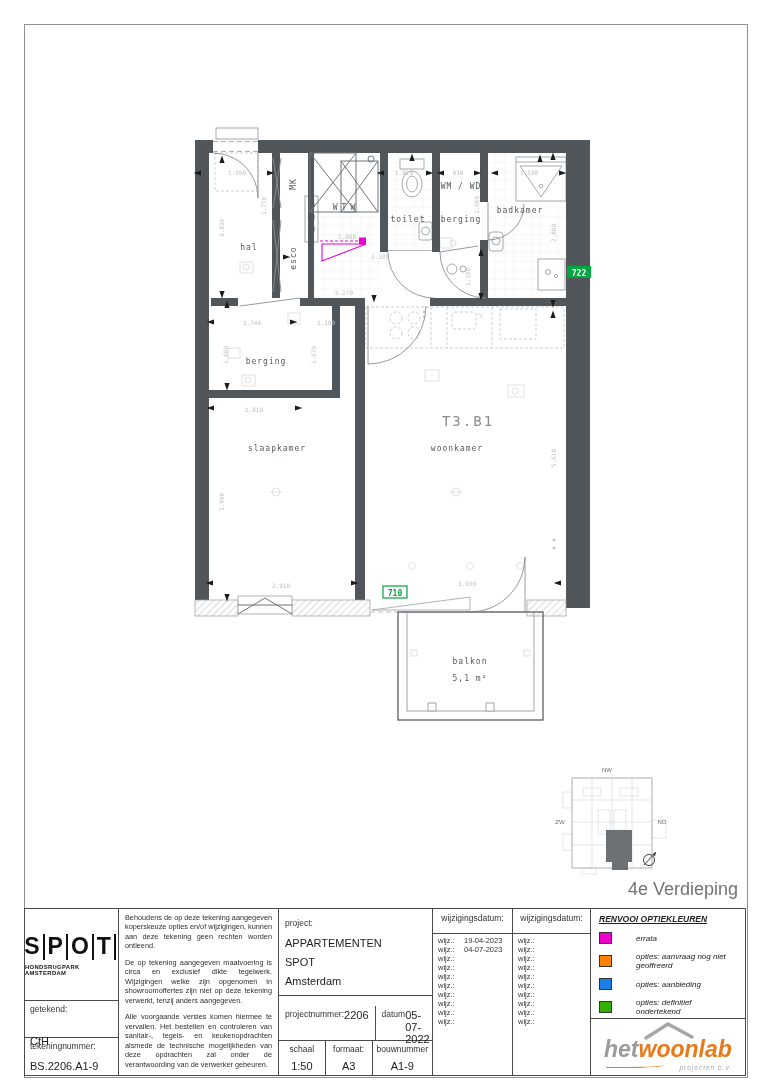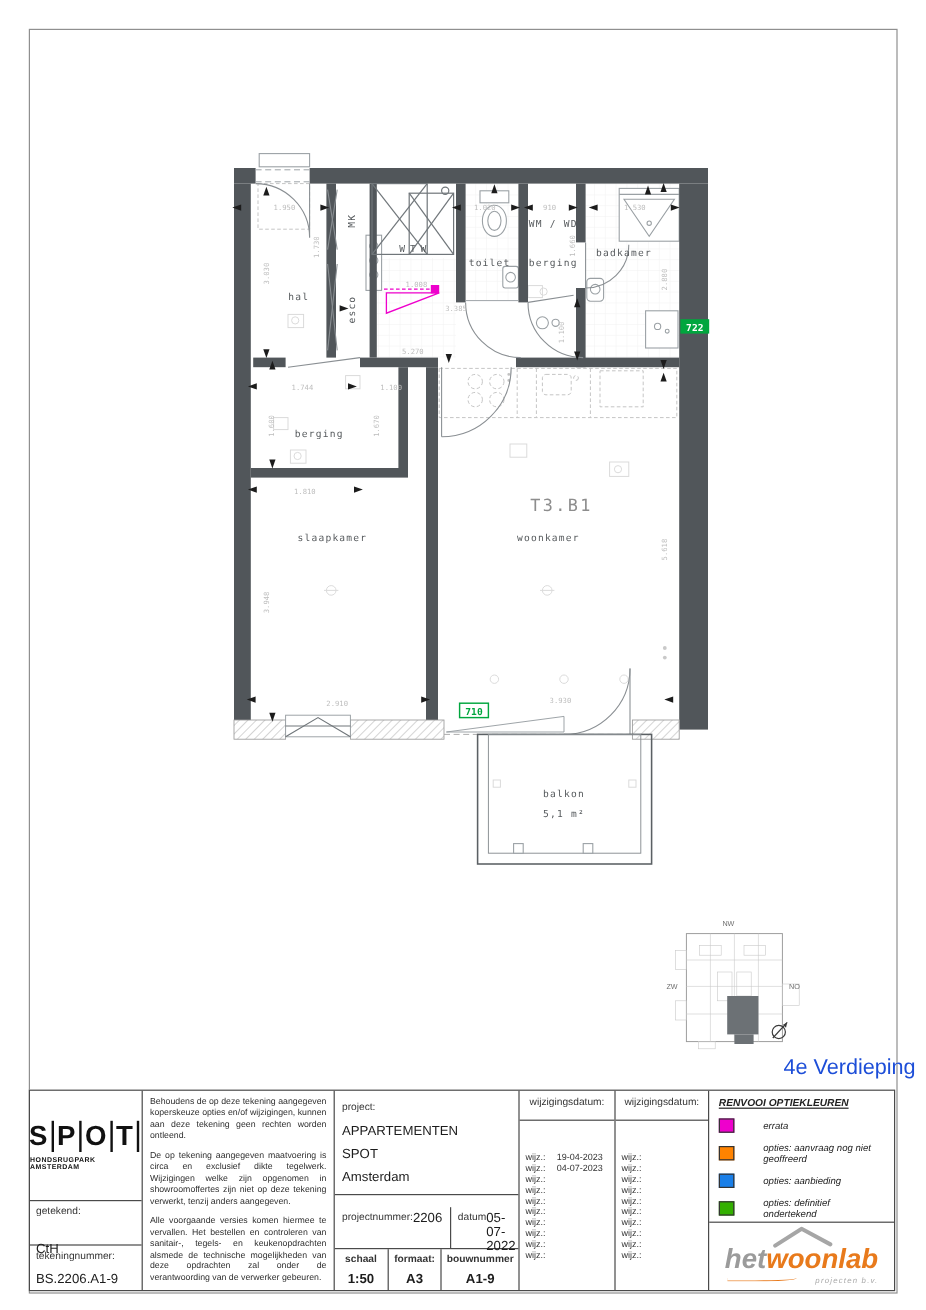--- a/index.html
+++ b/index.html
@@ -21,21 +21,21 @@
   .wtw{letter-spacing:4px;}
   .arrow{fill:#1c1c1c;}
   .tagfill{fill:var(--tag_green);}
   .tagtext-w{font:bold 8px "DejaVu Sans Mono",monospace;fill:#fff;text-anchor:middle;}
   .tagtext-g{font:bold 8px "DejaVu Sans Mono",monospace;fill:var(--tag_green);text-anchor:middle;}
   .mag{stroke:var(--errata);fill:none;stroke-width:1.1;}
   .kp{stroke:#9a9a9a;fill:none;stroke-width:0.8;}
   .kpgrid{stroke:#c9c9c9;fill:none;stroke-width:0.5;}
   .kplabel{font:6px "Liberation Sans",sans-serif;fill:#6e6e6e;text-anchor:middle;}
   .floor-label{position:absolute;left:24px;top:879px;width:714px;text-align:right;
-               font-size:18px;color:#1d4ed8;padding-left:25px;}
+               font-size:18px;color:#737373;}
   
   .tb{position:absolute;left:24px;top:908px;width:722px;height:168px;background:#fff;
       border:1px solid #4a4a4a;display:flex;box-sizing:border-box;color:#2b2b2b;}
   .tb *{box-sizing:border-box;}
   .col{border-right:1px solid #4a4a4a;display:flex;flex-direction:column;}
   .col:last-child{border-right:none;}
   .c1{width:94px;} .c2{width:160px;gap:36px;} .c3{width:154px;} .c4{width:80px;} .c5{width:78px;} .c6{flex:1;font-style:italic;}
   .cell-label{font-size:8.5px;color:#333;}
   .logo-cell{height:92px;border-bottom:1px solid #4a4a4a;display:flex;flex-direction:column;
              align-items:center;justify-content:center;gap:4px;}
@@ -49,26 +49,26 @@
   .cell-value{font-size:11px;color:#1c1c1c;}
   .disc{flex:1;padding:4px 6px;font-size:7.3px;line-height:1.3;color:#2e2e2e;text-align:justify;}
   .disc p{margin:0 0 7px 0;}
   .stamp{height:44px;display:flex;align-items:center;justify-content:center;
          font-size:25px;font-style:italic;color:var(--stamp_red);letter-spacing:1px;}
   .proj{height:87px;border-bottom:1px solid #4a4a4a;padding:3px 6px;}
   .proj-line{font-size:11px;margin-top:7px;color:#1c1c1c;}
   .r2{height:45px;border-bottom:1px solid #4a4a4a;display:flex;}
   .r2 > div{flex:1;padding:3px 6px;display:flex;flex-direction:row;justify-content:space-between;margin-top:10px;}
   .r2 > div:first-child{border-right:1px solid #4a4a4a;}
-  .r3{flex:1;display:flex;font-weight:bold;}
+  .r3{flex:1;display:flex;}
   .r3 > div{flex:1;padding:3px 4px;display:flex;flex-direction:column;justify-content:space-between;
             align-items:center;border-right:1px solid #4a4a4a;}
   .r3 > div:last-child{border-right:none;}
   .wijz-hd{height:25px;border-bottom:1px solid #4a4a4a;padding:4px 5px;font-size:8.5px;text-align:center;}
-  .wijz-rows{flex:1;display:flex;flex-direction:column;justify-content:center;padding:2px 5px;}
+  .wijz-rows{flex:1;display:flex;flex-direction:column;justify-content:flex-start;padding:2px 5px;}
   .wrow{display:flex;font-size:7.5px;color:#333;}
   .wrow .wl{width:26px;} .wrow .wv{flex:1;}
   .renvooi{height:110px;border-bottom:1px solid #4a4a4a;padding:5px 8px;}
   .renvooi-title{font-size:8.5px;font-weight:bold;text-decoration:underline;color:#222;}
   .ritem{display:flex;align-items:center;gap:24px;margin-top:8px;}
   .swatch{width:13px;height:12px;border:1px solid #333;flex:0 0 auto;}
   .ritem span{font-size:8px;color:#222;}
   .brand{flex:1;display:flex;align-items:center;justify-content:center;}
   .hwl{position:relative;width:128px;height:46px;}
   .hwl-roof{position:absolute;left:40px;top:-2px;}

